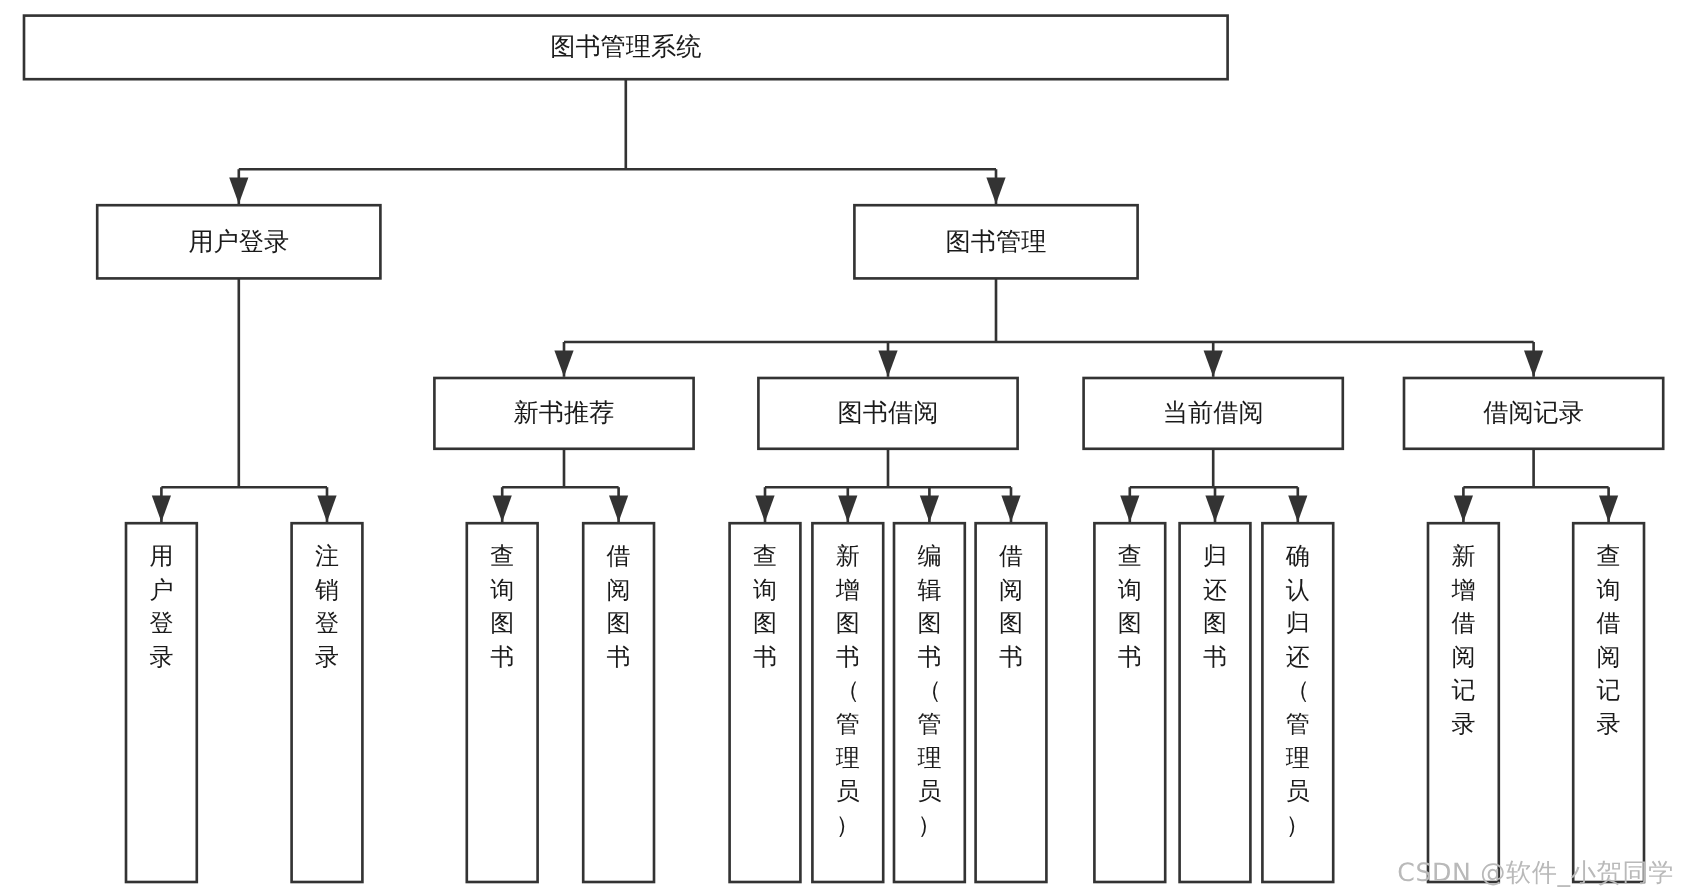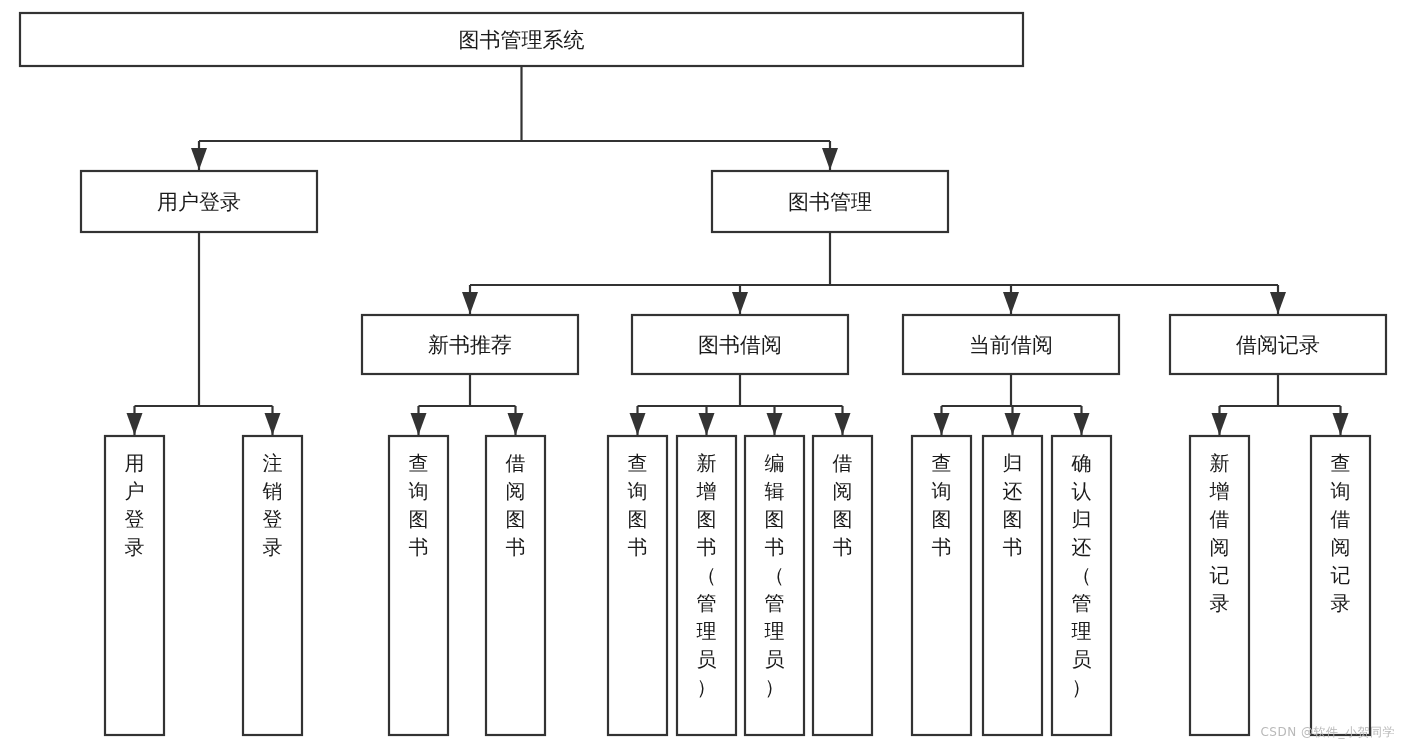--- a/index.html
+++ b/index.html
@@ -56,21 +56,21 @@
     font-size: 20px;
     fill: #1a1a1a;
     text-anchor: middle;
     white-space: pre;
   }
   .watermark {
     position: absolute;
     right: 10px;
     bottom: 6px;
     font-family: "DejaVu Sans", "Liberation Sans", sans-serif;
-    font-size: 12px;
+    font-size: 21px;
     color: #b9b9b9;
     letter-spacing: 0.5px;
     user-select: none;
     pointer-events: none;
     white-space: pre;
   }
 </style>
 </head>
 <body>
 

